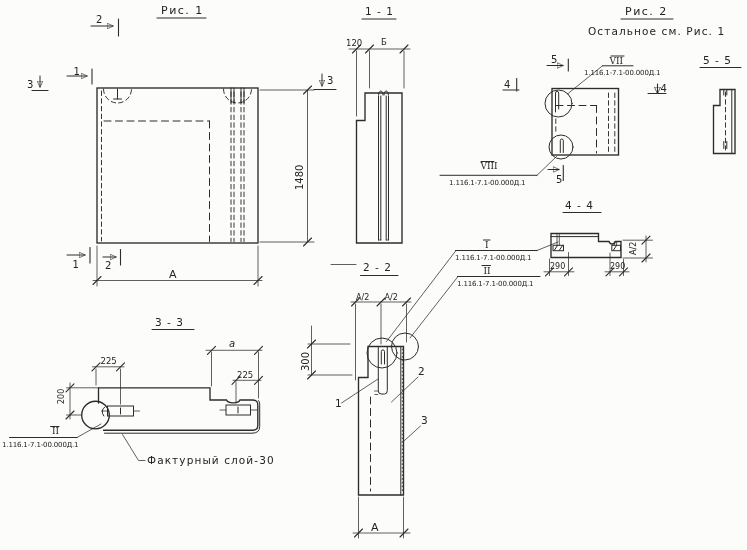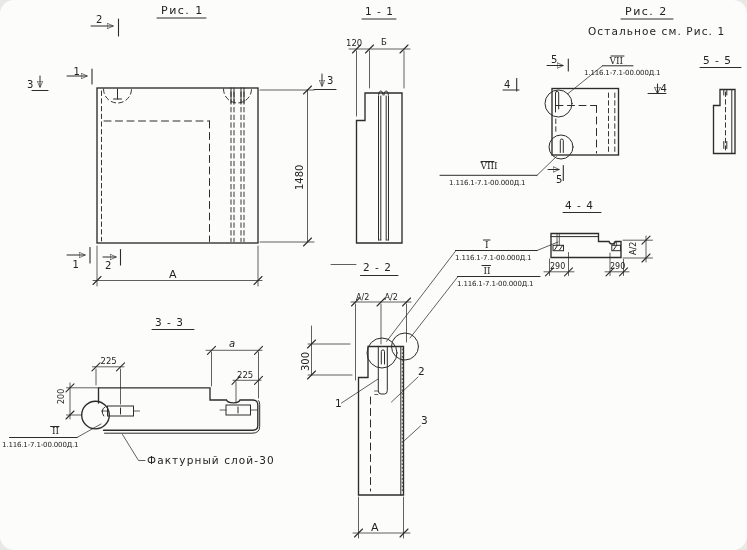--- a/index.html
+++ b/index.html
@@ -1,17 +1,17 @@
 <!DOCTYPE html>
 <html><head>
 <meta charset="utf-8">
 <style>
   html,body{margin:0;padding:0;background:#e8e8e4;}
   .canvas{position:relative;width:747px;height:550px;background:#fcfcfa;overflow:hidden;
-          font-family:"DejaVu Sans",sans-serif;border-radius:14px;}
+          font-family:"DejaVu Sans",sans-serif;}
   svg text{font-family:"DejaVu Sans",sans-serif;fill:#232323;}
   svg path,svg line,svg rect,svg circle{stroke:#2c2c2c;fill:none;stroke-linecap:round;}
   .s-main{stroke-width:1.35px}
   .s-med{stroke-width:1px}
   .s-thin{stroke-width:0.75px}
   .s-tick{stroke-width:1.1px}
   .dash{stroke-width:1px;stroke-dasharray:7,4.5}
   .dash2{stroke-width:0.95px;stroke-dasharray:4.5,3.2}
   .dots{stroke-width:0.9px;stroke-dasharray:0.9,2.8}
   .t-title{font-size:11px;letter-spacing:1.5px;}

